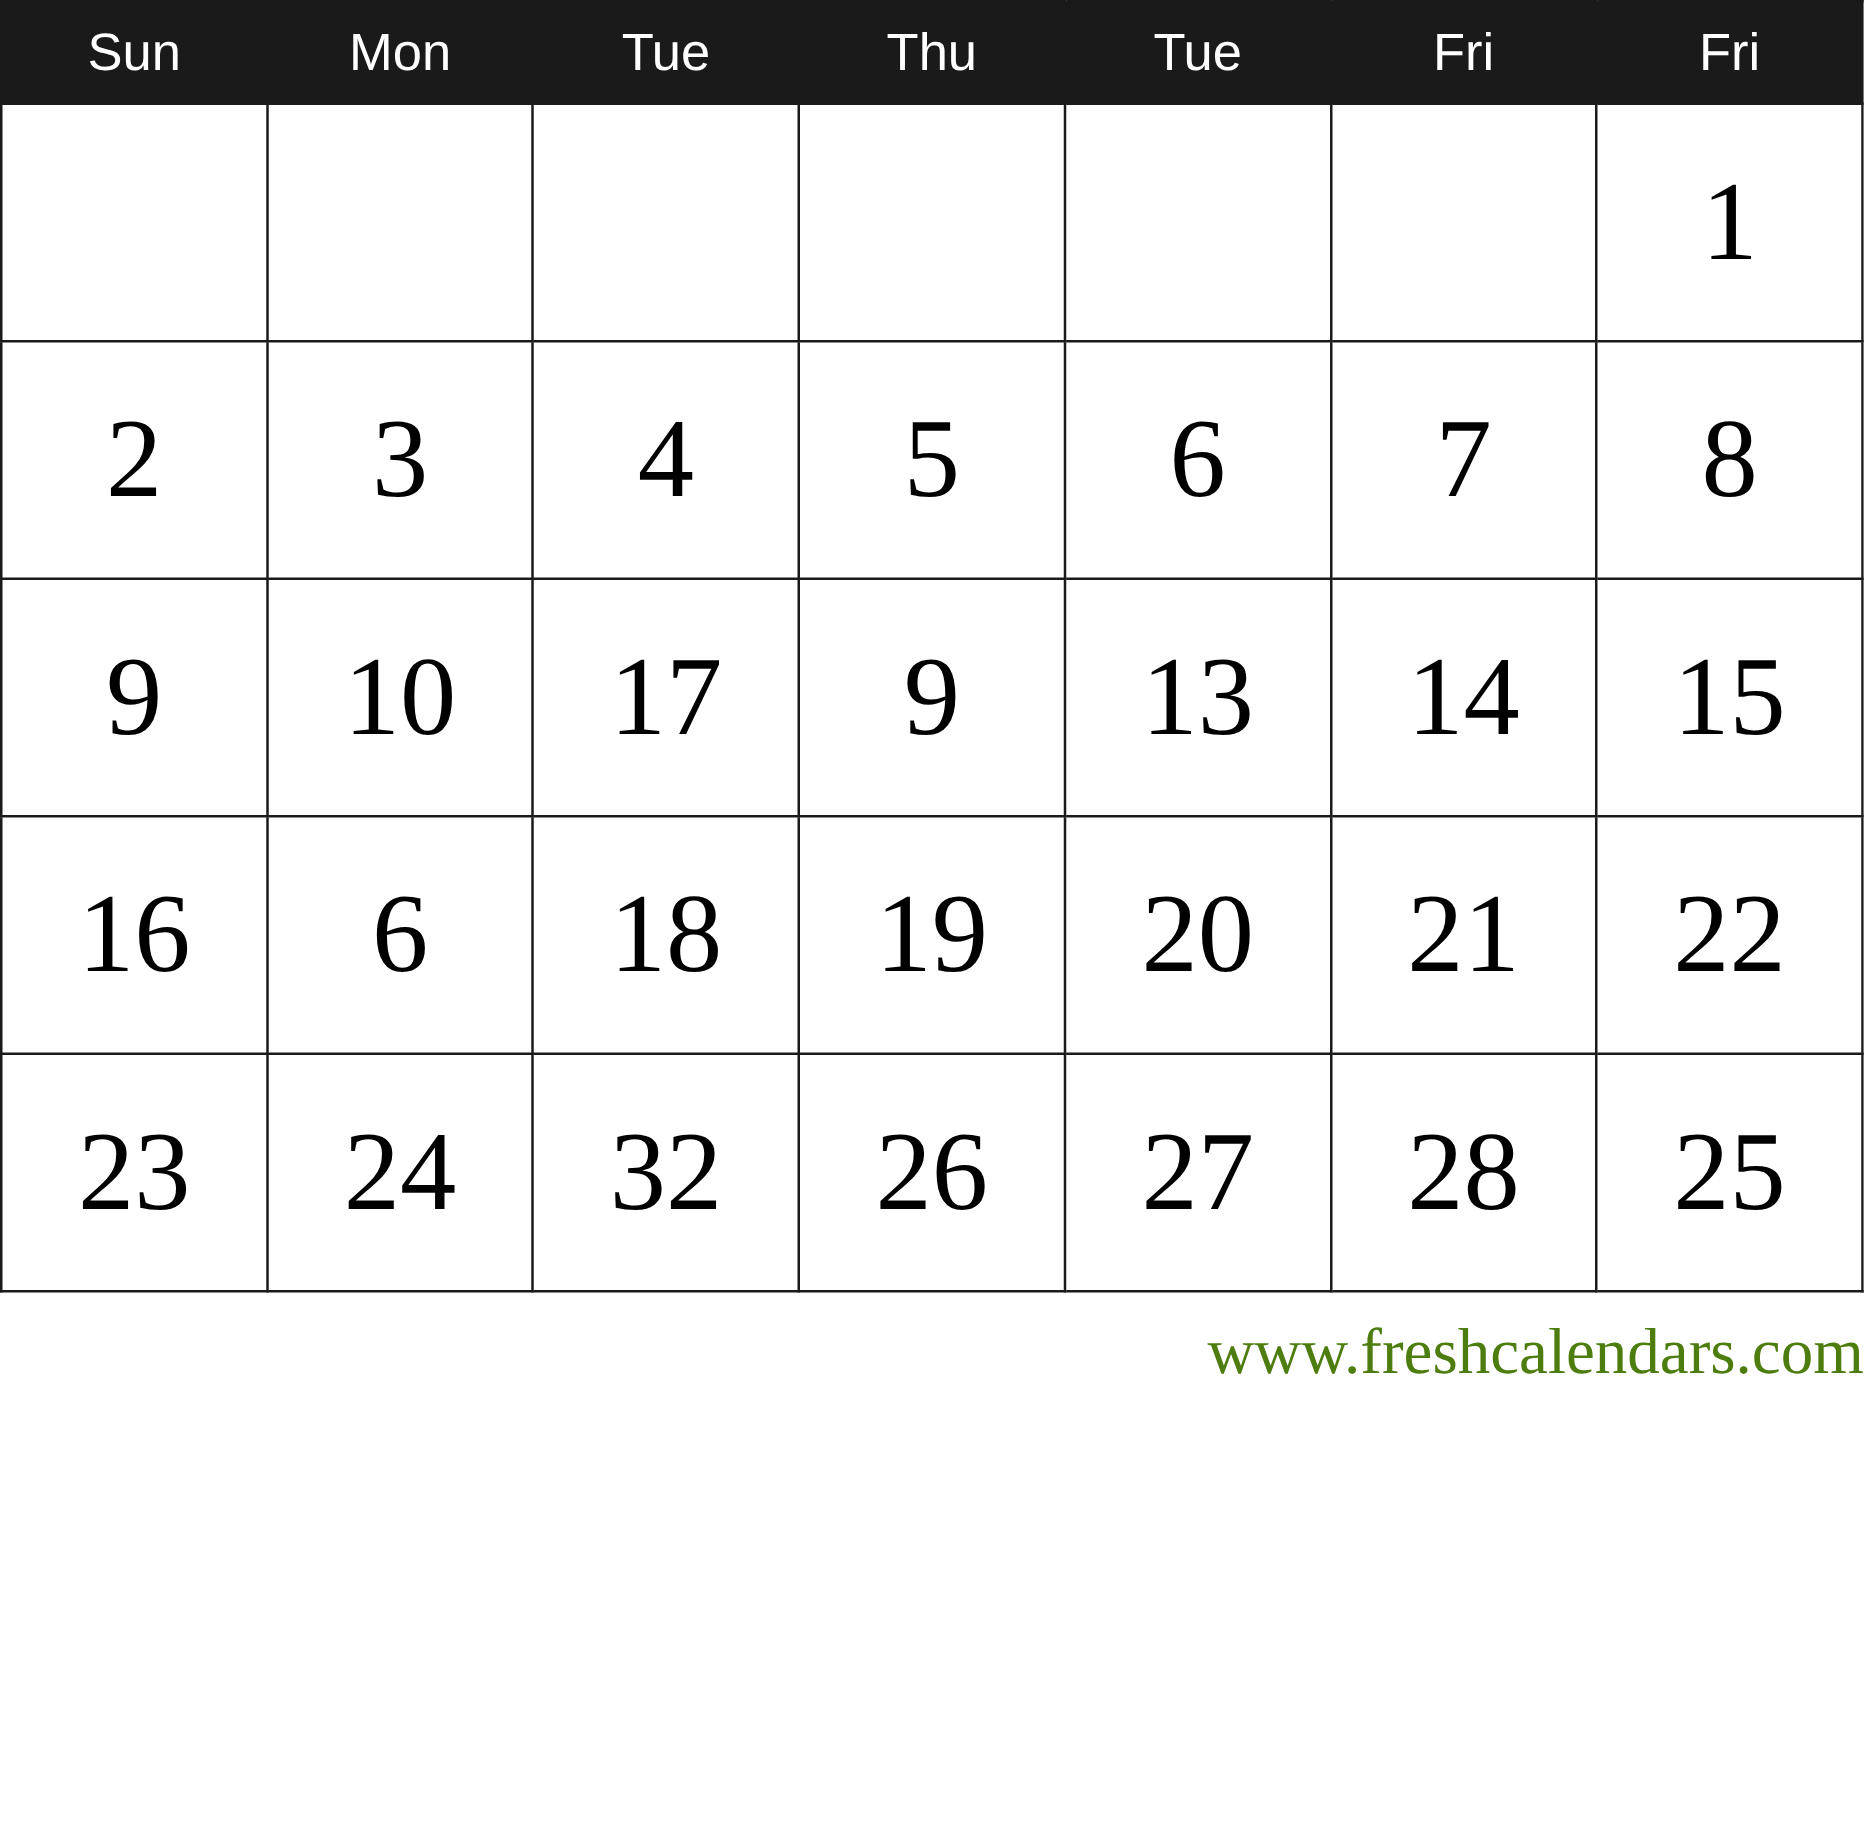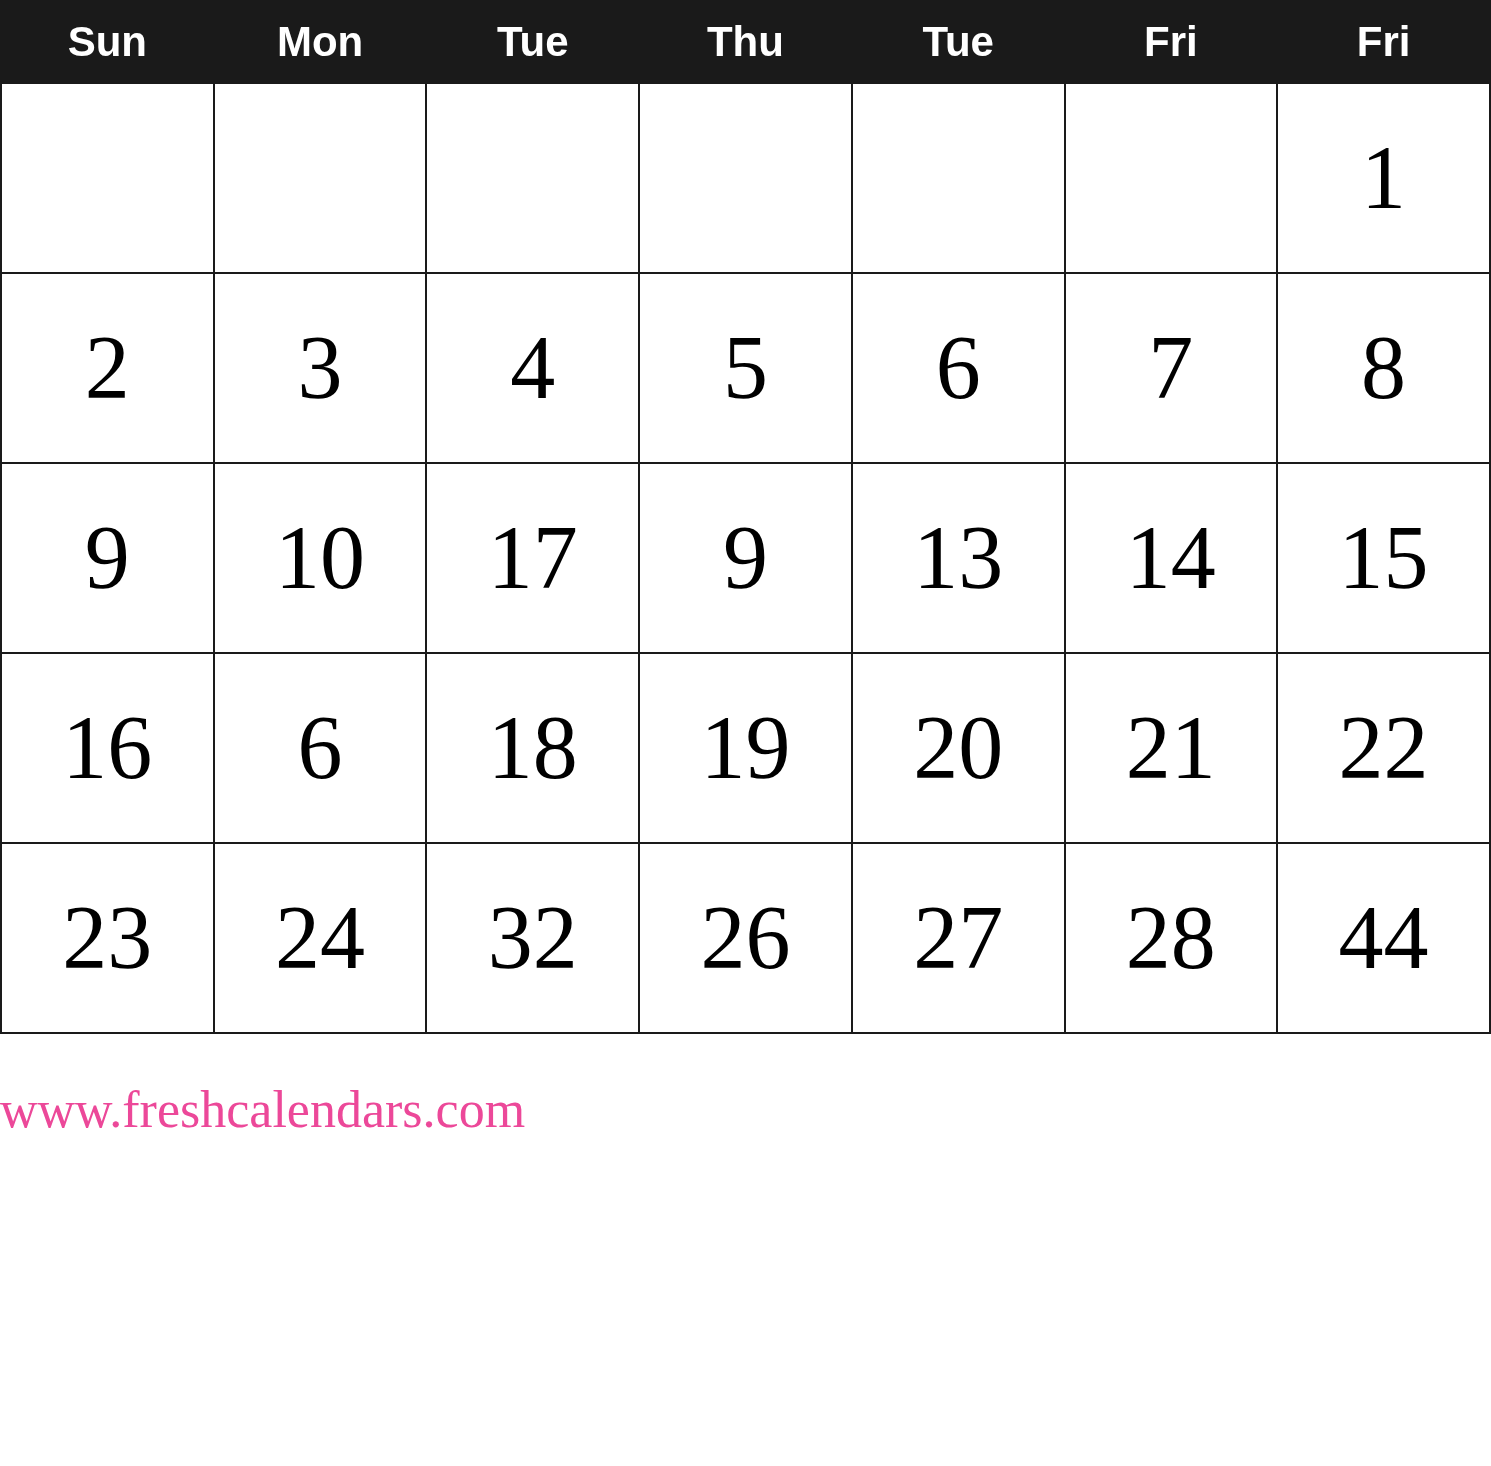--- a/index.html
+++ b/index.html
@@ -23,48 +23,47 @@
       width: 1491px;
       flex: 1;
       display: flex;
       flex-direction: column;
     }
 
     .header-row th {
       background-color: #1a1a1a;
       color: #ffffff;
       font-size: 42px;
-      font-weight: bold;
+      font-weight: normal;
       text-align: center;
       padding: 16px 8px;
       border: 2px solid #1a1a1a;
       font-family: Arial, sans-serif;
     }
 
     .day-number {
       font-size: 90px;
       font-weight: normal;
       color: #000000;
       font-family: Georgia, 'Times New Roman', serif;
       line-height: 1;
       display: flex;
       align-items: center;
       justify-content: center;
       height: 100%;
     }
 
     .footer {
       width: 100%;
-      text-align: left;
+      text-align: right;
       padding: 18px 0 10px;
       font-size: 52px;
-      color: #ec4899;
+      color: #4d7c0f;
       font-family: Georgia, 'Times New Roman', serif;
       font-weight: normal;
-      margin-top: 28px;
     }
 
     table {
       width: 100%;
       border-collapse: collapse;
       table-layout: fixed;
     }
 
     td {
       border: 2px solid #1a1a1a;
@@ -199,19 +198,19 @@
         <td>
             <span class="day-number">26</span>
           </td>
         <td>
             <span class="day-number">27</span>
           </td>
         <td>
             <span class="day-number">28</span>
           </td>
         <td>
-            <span class="day-number">44</span>
+            <span class="day-number">25</span>
           </td>
       </tr>
     </tbody>
   </table>
   <div class="footer">www.freshcalendars.com</div>
 </div>
 
 </body></html>

